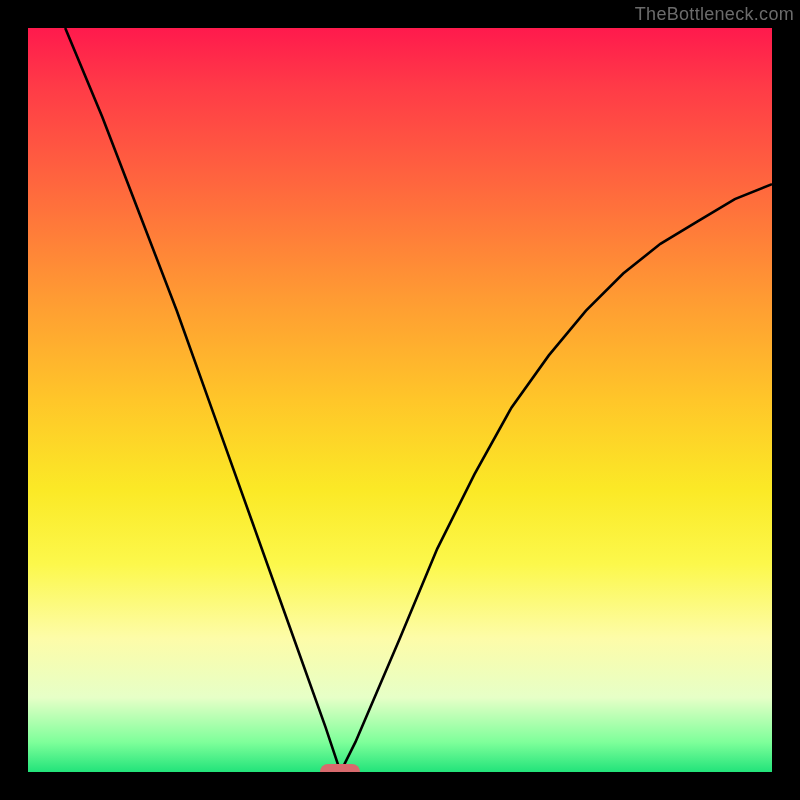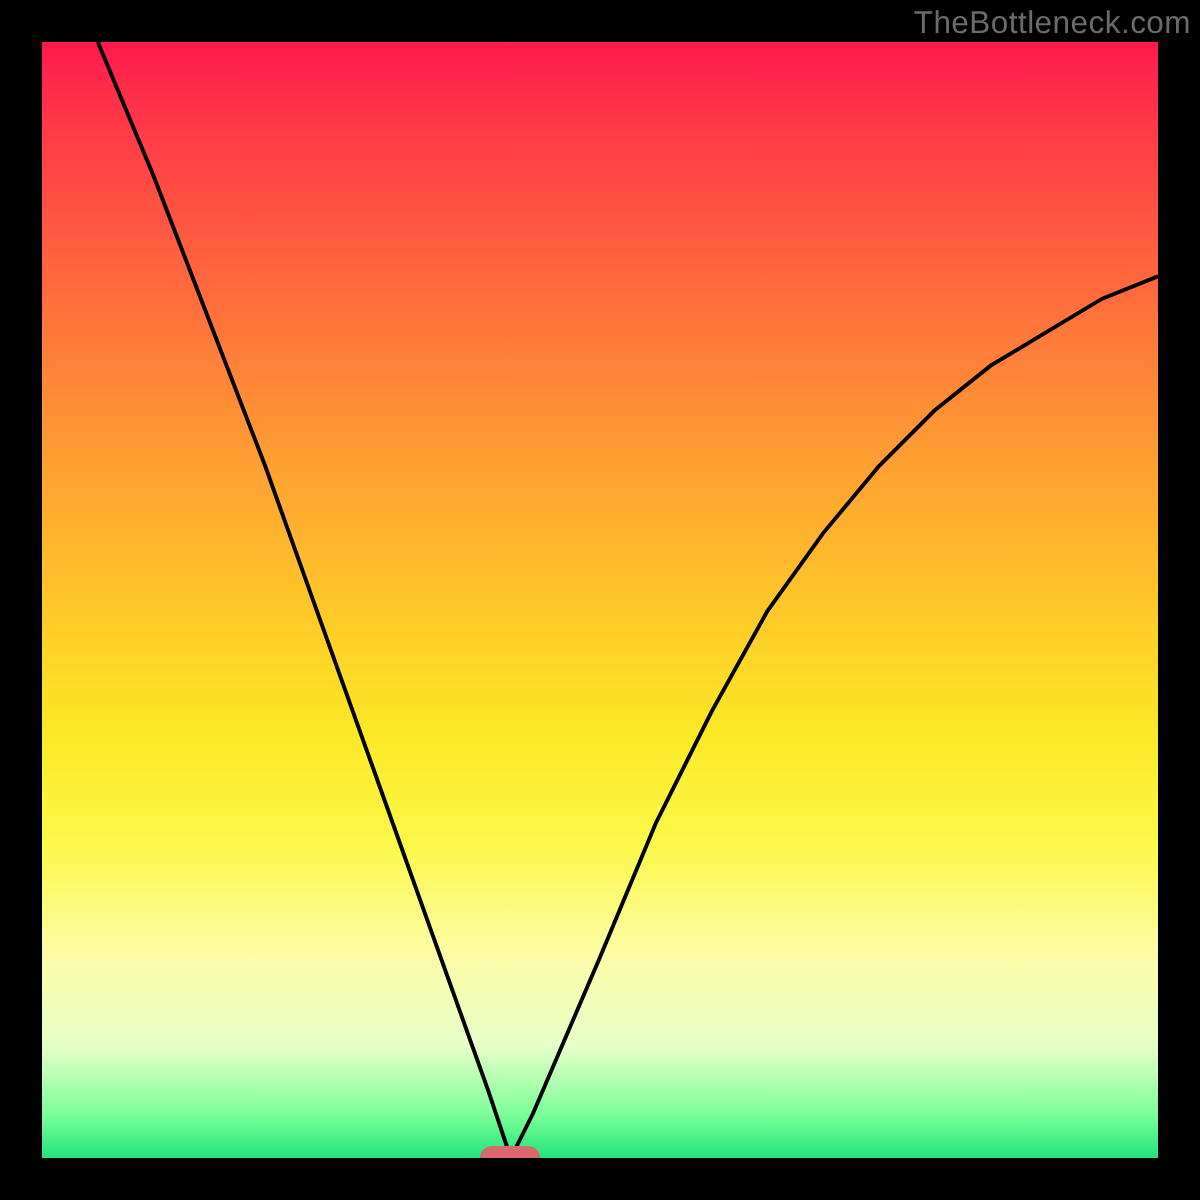--- a/index.html
+++ b/index.html
@@ -51,21 +51,21 @@
     top: 0;
     left: 0;
     width: 100%;
     height: 100%;
   }
   .watermark {
     position: absolute;
     top: 4px;
     right: 6px;
     color: #6b6b6b;
-    font-size: 21px;
+    font-size: 18px;
     font-weight: 500;
     letter-spacing: 0.3px;
   }
   .marker {
     position: absolute;
     width: 40px;
     height: 16px;
     border-radius: 8px;
     background: #d86a6d;
   }

